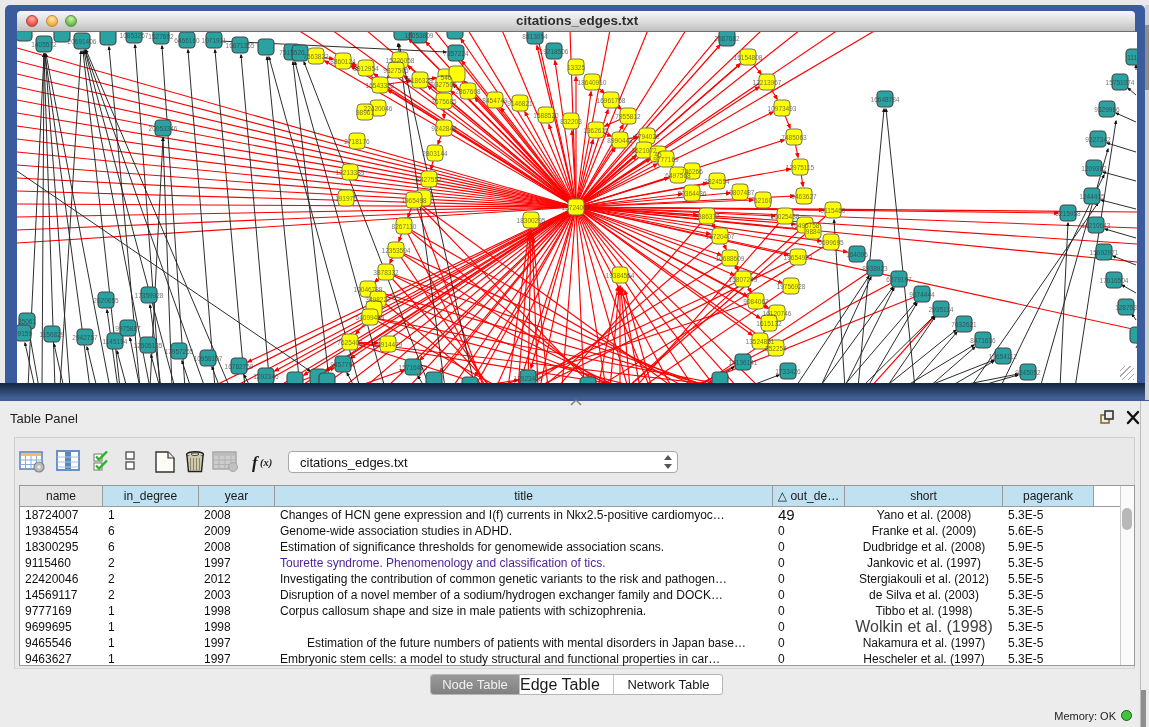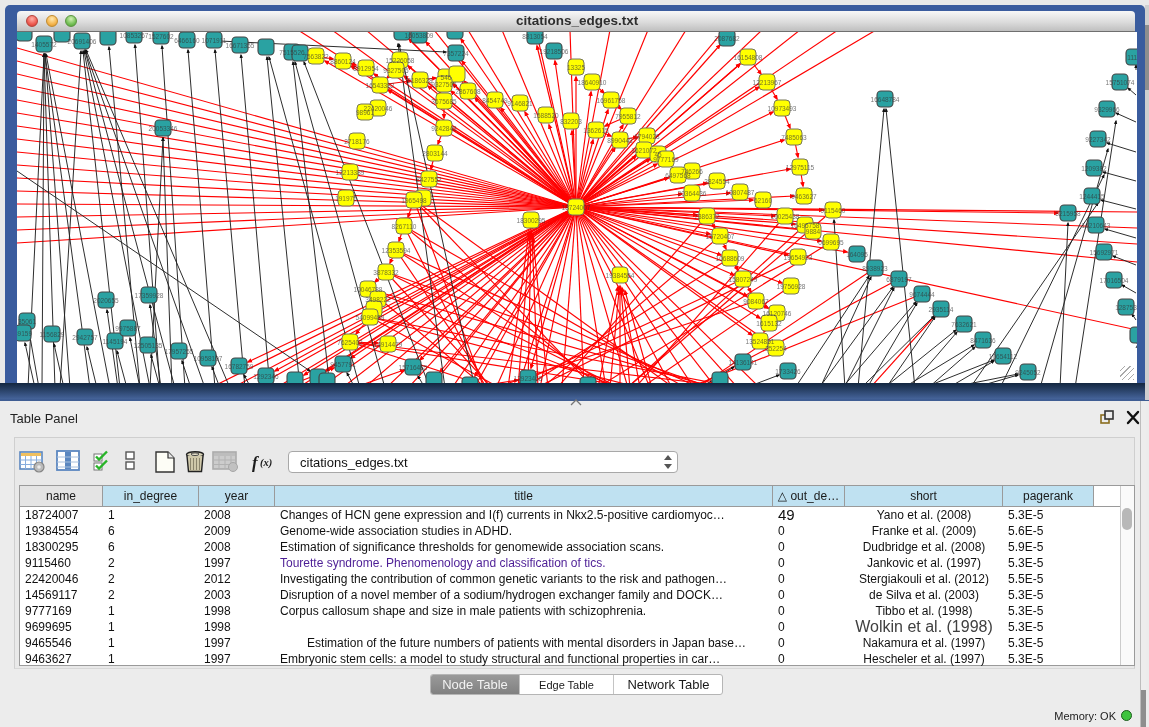--- a/index.html
+++ b/index.html
@@ -769,20 +769,20 @@
     <div style="position:absolute;left:758px;top:165px;width:67px;height:16px;font-size:12px;line-height:16px;color:#111;text-align:left;overflow:hidden;white-space:nowrap">0</div>
     <div style="position:absolute;left:825px;top:165px;width:158px;height:16px;font-size:12px;line-height:16px;color:#111;text-align:center;overflow:hidden;white-space:nowrap">Hescheler et al. (1997)</div>
     <div style="position:absolute;left:988px;top:165px;width:86px;height:16px;font-size:12px;line-height:16px;color:#111;text-align:left;overflow:hidden;white-space:nowrap">5.3E-5</div>
     <div style="position:absolute;left:1079px;top:165px;width:22px;height:16px;font-size:12px;line-height:16px;color:#111;text-align:left;overflow:hidden;white-space:nowrap"></div>
     <div style="position:absolute;right:0;top:0;width:14px;height:179px;background:#fafafa;border-left:1px solid #ccc;box-sizing:border-box"></div>
     <div style="position:absolute;right:2px;top:22px;width:10px;height:22px;background:#b8b8b8;border-radius:5px"></div>
   </div>
 
 <div class="abs" style="left:430px;top:674px;width:293px;height:21px;background:#fff;border:1px solid #b5b5b5;border-radius:3px;overflow:hidden">
 <div class="abs" style="left:0;top:0;width:88px;height:21px;background:linear-gradient(#9a9a9a,#7e7e7e);color:#f2f2f2;font-size:13px;text-align:center;line-height:20px">Node Table</div>
-<div class="abs" style="left:88px;top:0;width:94px;height:21px;border-left:1px solid #c4c4c4;color:#1a1a1a;font-size:11px;text-align:center;line-height:20px">Edge Table</div>
+<div class="abs" style="left:88px;top:0;width:94px;height:21px;border-left:1px solid #c4c4c4;color:#1a1a1a;font-size:16px;line-height:20px">Edge Table</div>
 <div class="abs" style="left:182px;top:0;width:110px;height:21px;border-left:1px solid #c4c4c4;color:#1a1a1a;font-size:13px;text-align:center;line-height:20px">Network Table</div>
 </div>
 
 <div class="abs" style="left:1036px;top:710px;width:80px;text-align:right;font-size:11px;color:#222">Memory: OK</div>
 <div class="abs" style="left:1121px;top:710px;width:11px;height:11px;border-radius:50%;background:#3fc43f;border:1px solid #1d5c1d"></div>
 <div class="abs" style="left:1140px;top:401px;width:6px;height:326px;background:#ededed;border-left:1px solid #bdbdbd"></div>
 <div class="abs" style="left:1141px;top:690px;width:5px;height:37px;background:#8e8e8e"></div>
 
 </body></html>

